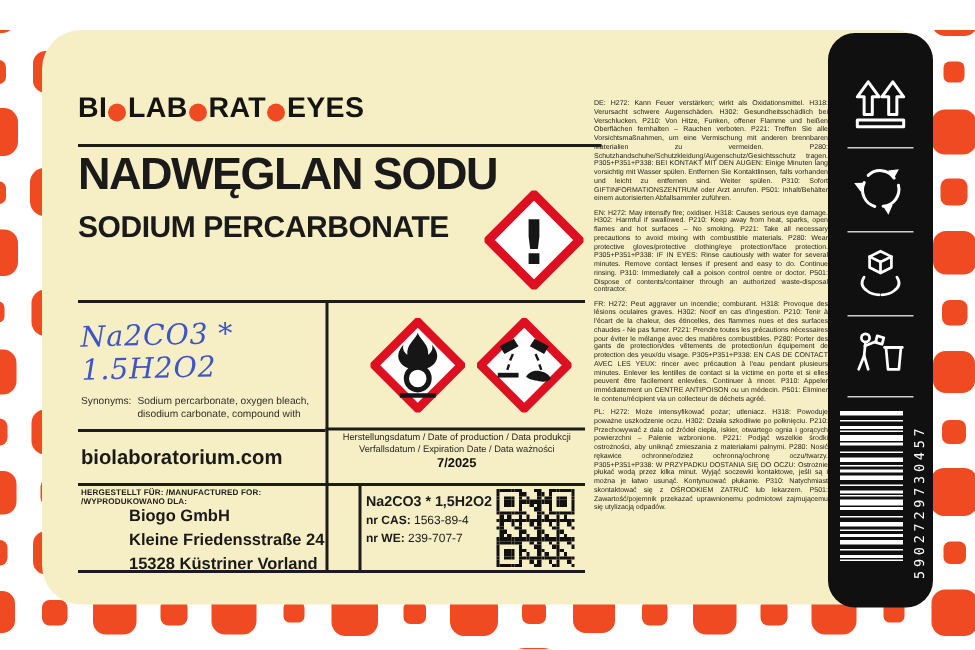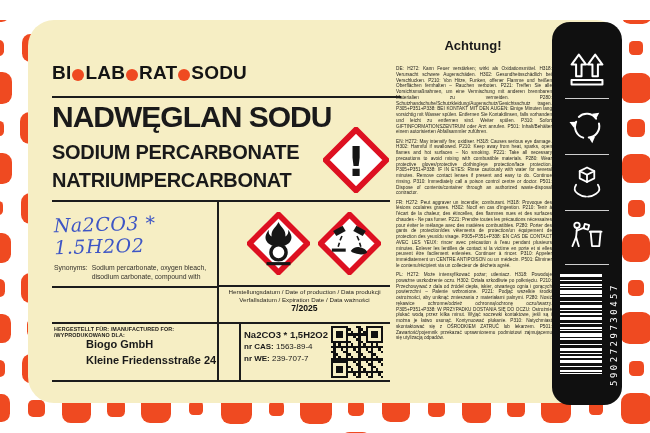--- a/index.html
+++ b/index.html
@@ -264,28 +264,27 @@
 
   <div id="label">
 
     <div id="logo">
       <span>BI</span>
       <span class="ldot"></span>
       <span>LAB</span>
       <span class="ldot"></span>
       <span>RAT</span>
       <span class="ldot"></span>
-      <span>SODU</span>
+      <span>EYES</span>
     </div>
 
     <div class="hrule" style="left:24px;top:76px;width:349px;"></div>
 
     <div class="t1">NADWĘGLAN SODU</div>
     <div class="t2">SODIUM PERCARBONATE</div>
-    <div class="t3">NATRIUMPERCARBONAT</div>
 
     <svg class="ghs" style="left:295px;top:107px;" width="66" height="66" viewBox="0 0 100 100">
       <polygon points="50,4 96,50 50,96 4,50" fill="#ffffff" stroke="#DD1021" stroke-width="9"></polygon>
       <text x="50" y="74" text-anchor="middle" font-size="62" font-weight="bold" font-family="DejaVu Sans, sans-serif" fill="#161616">!</text>
     </svg>
 
     <div class="hrule" style="left:24px;top:180px;width:338px;"></div>
     <div class="vrule" style="left:189px;top:180px;height:180px;"></div>
     <div class="vrule" style="left:211px;top:302px;height:58px;"></div>
 
@@ -294,26 +293,28 @@
     <div id="synonyms">
       <span class="synlabel">Synonyms:</span>
       <span class="synval">
         <span>Sodium percarbonate, oxygen bleach,</span><br>
         <span>disodium carbonate, compound with</span>
       </span>
     </div>
 
     <div class="hrule" style="left:24px;top:266px;width:165px;height:1.5px;"></div>
 
+    <div id="website">biolaboratorium.com</div>
 
     <div class="hrule" style="left:24px;top:302px;width:338px;height:1.5px;"></div>
 
     <div id="mfr-head">HERGESTELLT FÜR: /MANUFACTURED FOR: /WYPRODUKOWANO DLA:</div>
     <div class="mfr-line" style="top:318px;">Biogo GmbH</div>
     <div class="mfr-line" style="top:334px;">Kleine Friedensstraße 24</div>
+    <div class="mfr-line" style="top:350px;">15328 Küstriner Vorland</div>
 
     <div class="hrule" style="left:24px;top:360px;width:338px;height:1.5px;"></div>
 
     <svg class="ghs" style="left:219px;top:192px;" width="63" height="63" viewBox="0 0 100 100">
       <polygon points="50,4 96,50 50,96 4,50" fill="#ffffff" stroke="#DD1021" stroke-width="9"></polygon>
       <path d="M50 16 C46 25 38 28 39 39 C34 35 34 31 35 28 C29 35 28 41 31 46 C34 52 42 55 50 54 C58 55 66 52 69 46 C72 41 71 35 65 28 C66 31 66 35 61 39 C62 28 54 25 50 16 Z" fill="#161616"></path>
       <circle cx="50" cy="64" r="12" fill="none" stroke="#161616" stroke-width="5.5"></circle>
       <line x1="31" y1="82" x2="69" y2="82" stroke="#161616" stroke-width="5"></line>
     </svg>
 
@@ -780,21 +781,20 @@
         <div></div>
         <div></div>
         <div class="qm"></div>
         <div class="qm"></div>
         <div></div>
         <div></div>
         <div></div>
         <div class="qm"></div>
       </div>
 
-    <div id="signal">Achtung!</div>
     <div id="hazardtext">
       <p>DE: H272: Kann Feuer verstärken; wirkt als Oxidationsmittel. H318: Verursacht schwere Augenschäden. H302: Gesundheitsschädlich bei Verschlucken. P210: Von Hitze, Funken, offener Flamme und heißen Oberflächen fernhalten – Rauchen verboten. P221: Treffen Sie alle Vorsichtsmaßnahmen, um eine Vermischung mit anderen brennbaren Materialien zu vermeiden. P280: Schutzhandschuhe/Schutzkleidung/Augenschutz/Gesichtsschutz tragen. P305+P351+P338: BEI KONTAKT MIT DEN AUGEN: Einige Minuten lang vorsichtig mit Wasser spülen. Entfernen Sie Kontaktlinsen, falls vorhanden und leicht zu entfernen sind. Weiter spülen. P310: Sofort GIFTINFORMATIONSZENTRUM oder Arzt anrufen. P501: Inhalt/Behälter einem autorisierten Abfallsammler zuführen.</p>
       <p>EN: H272: May intensify fire; oxidiser. H318: Causes serious eye damage. H302: Harmful if swallowed. P210: Keep away from heat, sparks, open flames and hot surfaces – No smoking. P221: Take all necessary precautions to avoid mixing with combustible materials. P280: Wear protective gloves/protective clothing/eye protection/face protection. P305+P351+P338: IF IN EYES: Rinse cautiously with water for several minutes. Remove contact lenses if present and easy to do. Continue rinsing. P310: Immediately call a poison control centre or doctor. P501: Dispose of contents/container through an authorized waste-disposal contractor.</p>
       <p>FR: H272: Peut aggraver un incendie; comburant. H318: Provoque des lésions oculaires graves. H302: Nocif en cas d'ingestion. P210: Tenir à l'écart de la chaleur, des étincelles, des flammes nues et des surfaces chaudes - Ne pas fumer. P221: Prendre toutes les précautions nécessaires pour éviter le mélange avec des matières combustibles. P280: Porter des gants de protection/des vêtements de protection/un équipement de protection des yeux/du visage. P305+P351+P338: EN CAS DE CONTACT AVEC LES YEUX: rincer avec précaution à l'eau pendant plusieurs minutes. Enlever les lentilles de contact si la victime en porte et si elles peuvent être facilement enlevées. Continuer à rincer. P310: Appeler immédiatement un CENTRE ANTIPOISON ou un médecin. P501: Éliminer le contenu/récipient via un collecteur de déchets agréé.</p>
       <p>PL: H272: Może intensyfikować pożar; utleniacz. H318: Powoduje poważne uszkodzenie oczu. H302: Działa szkodliwie po połknięciu. P210: Przechowywać z dala od źródeł ciepła, iskier, otwartego ognia i gorących powierzchni – Palenie wzbronione. P221: Podjąć wszelkie środki ostrożności, aby uniknąć zmieszania z materiałami palnymi. P280: Nosić rękawice ochronne/odzież ochronną/ochronę oczu/twarzy. P305+P351+P338: W PRZYPADKU DOSTANIA SIĘ DO OCZU: Ostrożnie płukać wodą przez kilka minut. Wyjąć soczewki kontaktowe, jeśli są i można je łatwo usunąć. Kontynuować płukanie. P310: Natychmiast skontaktować się z OŚRODKIEM ZATRUĆ lub lekarzem. P501: Zawartość/pojemnik przekazać uprawnionemu podmiotowi zajmującemu się utylizacją odpadów.</p>
     </div>
   </div>
 
   <div id="sidebar">
 

